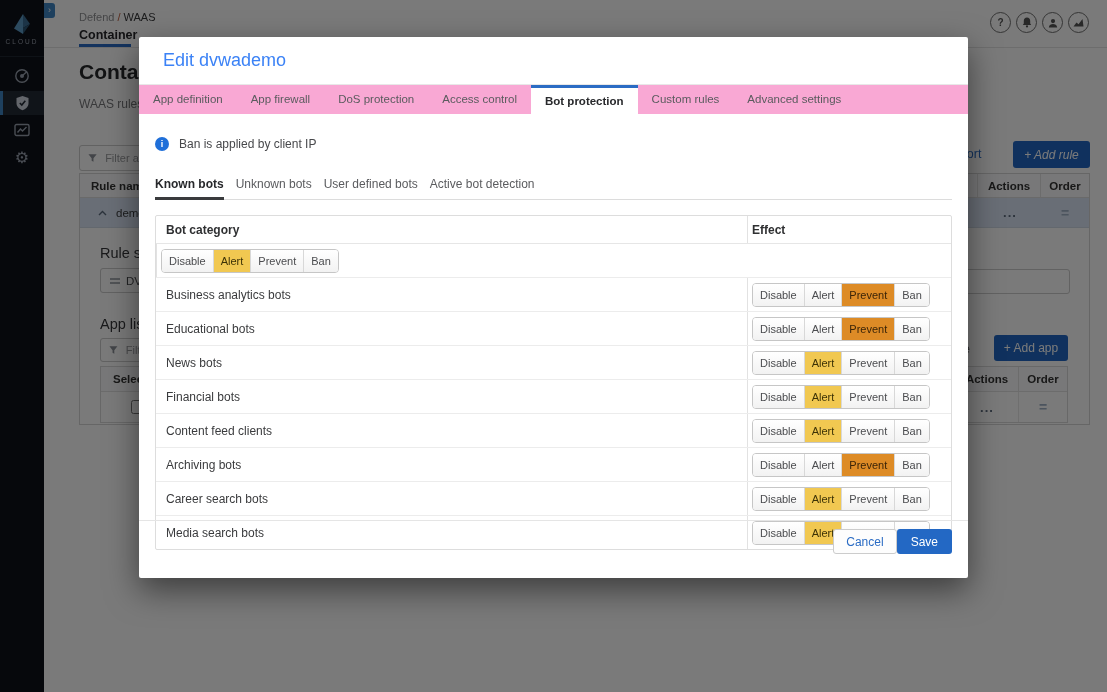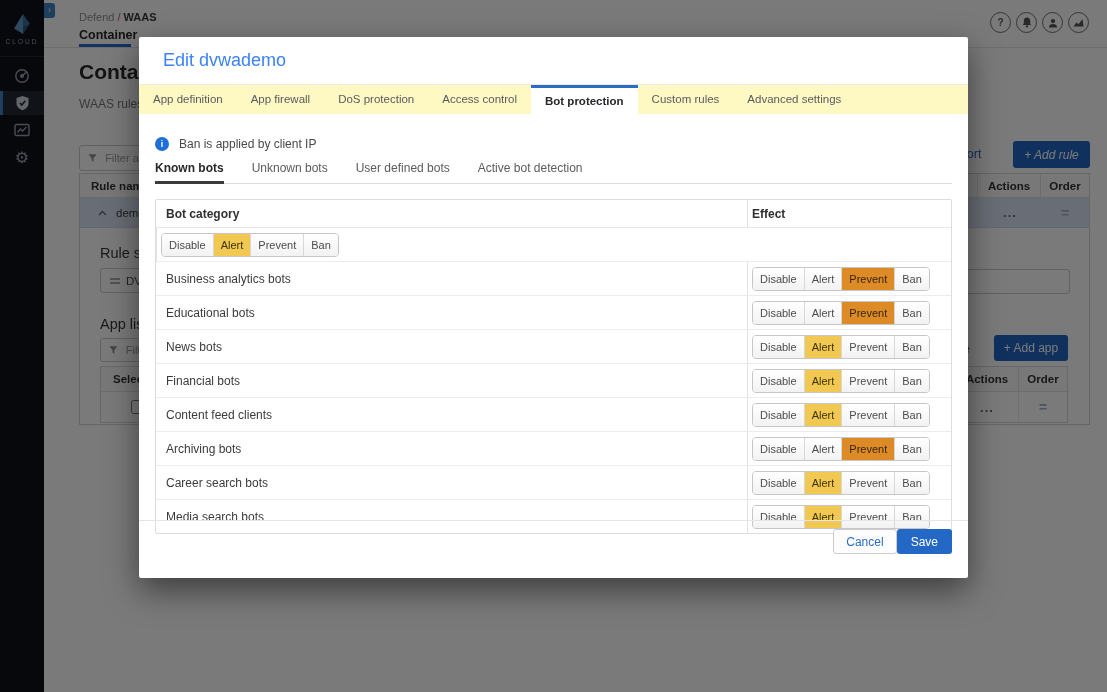--- a/index.html
+++ b/index.html
@@ -12,21 +12,21 @@
   .brand{font-size:6.5px;letter-spacing:2px;color:#98a0ad;}
   .snav{display:flex;flex-direction:column;margin-top:4px;}
   .sitem{height:26px;display:flex;align-items:center;justify-content:center;cursor:pointer;margin-top:2px;}
   .sitem.active{background:#232a36;height:24px;border-left:3px solid #3f87c5;padding-right:3px;}
   .gear-glyph{font-size:16px;color:#9aa2b0;line-height:1;}
 
   
   .expandbtn{left:44px;top:3px;width:11px;height:15px;background:#3f87c5;border-radius:0 3px 3px 0;color:#fff;font-size:9px;line-height:15px;text-align:center;cursor:pointer;z-index:3;}
   .crumb{left:79px;top:11px;font-size:11px;color:#909194;}
   .crumb .sep{color:#c06040;margin:0 3px;}
-  .crumb .cur{color:#3a3b3d;font-weight:bold;margin-top:44px;}
+  .crumb .cur{color:#3a3b3d;font-weight:normal;margin-top:44px;}
   .topicons{right:18px;top:12px;display:flex;gap:5px;}
   .cicon{width:19px;height:19px;border-radius:50%;border:1.5px solid #6f6f6f;display:flex;align-items:center;justify-content:center;color:#555;font-size:10px;font-weight:bold;cursor:pointer;background:#fff;}
   .ptab{left:79px;top:28px;font-size:12.5px;font-weight:bold;color:#26272a;cursor:pointer;}
   .ptab-underline{left:79px;top:44px;width:52px;height:3px;background:var(--accent,#2b6cc4);}
   .hline{left:44px;right:0;top:47px;height:1px;background:#e3e3e3;}
   .h1{left:79px;top:60px;font-size:21px;font-weight:bold;color:#27282b;}
   .subtitle{left:79px;top:97px;font-size:12px;color:#76777a;}
   .finput{display:flex;align-items:center;gap:6px;border:1px solid #ccc;border-radius:3px;background:#fff;padding:0 8px;}
   .finput input{border:none;outline:none;font-size:11px;color:#555;width:100%;background:transparent;font-family:"Liberation Sans",sans-serif;}
   .finput input::placeholder{color:#9a9b9e;}
@@ -56,27 +56,27 @@
   .itable{left:20px;top:138px;width:968px;border:1px solid #d9d9d9;box-sizing:border-box;}
   .ithead{display:flex;height:24px;align-items:center;border-bottom:1px solid #e2e2e2;font-size:11.5px;font-weight:bold;color:#333;background:#fbfbfc;}
   .col-sel{width:90px;padding-left:12px;}
   .irow{display:flex;height:30px;align-items:center;background:#fff;}
   .irow input{margin-left:30px;width:14px;height:14px;}
 
   
   .overlay{position:absolute;inset:0;background:rgba(0,0,0,0.52);z-index:20;}
   .modal{position:absolute;left:139px;top:37px;width:829px;height:541px;background:#fff;z-index:30;border-radius:2px;box-shadow:0 12px 32px rgba(0,0,0,0.5);}
   .mhead{height:47px;line-height:47px;padding-left:24px;font-size:18px;color:#3b82f6;border-bottom:1px solid #e8e8e8;}
-  .mtabs{height:29px;background:#fef9c3;display:flex;}
+  .mtabs{height:29px;background:#f9a8d4;display:flex;}
   .mtab{padding:0 14px;line-height:29px;font-size:11.5px;color:#5a5b5e;cursor:pointer;white-space:nowrap;}
   .mtab.on{background:#fff;border-top:3px solid var(--accent,#2b6cc4);line-height:26px;font-weight:bold;color:#28292c;}
   .mbody{padding:0 16px;position:relative;}
   .inforow{margin-top:23px;display:flex;align-items:center;gap:10px;font-size:12px;color:#47484b;}
   .iinfo{width:14px;height:14px;border-radius:50%;background:var(--info,#1f6fd9);color:#fff;font-size:9px;font-weight:bold;display:flex;align-items:center;justify-content:center;flex:none;}
-  .stabs{margin-top:10px;display:flex;gap:28px;border-bottom:1px solid #dcdcdc;}
+  .stabs{margin-top:26px;display:flex;gap:12px;border-bottom:1px solid #dcdcdc;}
   .stab{font-size:12px;color:#5a5b5e;padding-bottom:6px;border-bottom:3px solid transparent;margin-bottom:-1px;cursor:pointer;}
   .stab.on{font-weight:bold;color:#28292c;border-bottom-color:#3a3b3d;}
   .btable{margin-top:15px;border:1px solid #ddd;border-radius:2px;}
   .bhead{display:flex;height:27px;align-items:center;font-weight:bold;font-size:12px;color:#2f3032;border-bottom:1px solid #e6e6e6;}
   .bcat{flex:1;padding-left:10px;}
   .beff{width:204px;border-left:1px solid #e2e2e2;align-self:stretch;display:flex;align-items:center;padding-left:4px;box-sizing:border-box;}
   .brow{display:flex;height:33px;align-items:center;font-size:12px;color:#3a3b3d;border-bottom:1px solid #ececec;}
   .brow:last-child{border-bottom:none;}
   .seg{display:inline-flex;border:1px solid #c6c6c6;border-radius:4px;overflow:hidden;background:#fff;height:22px;align-items:stretch;}
   .segb{border:none;background:linear-gradient(#fff,#f2f2f2);font-family:"Liberation Sans",sans-serif;font-size:11px;color:#4b4c4f;padding:0 7px;border-left:1px solid #d8d8d8;cursor:pointer;}

